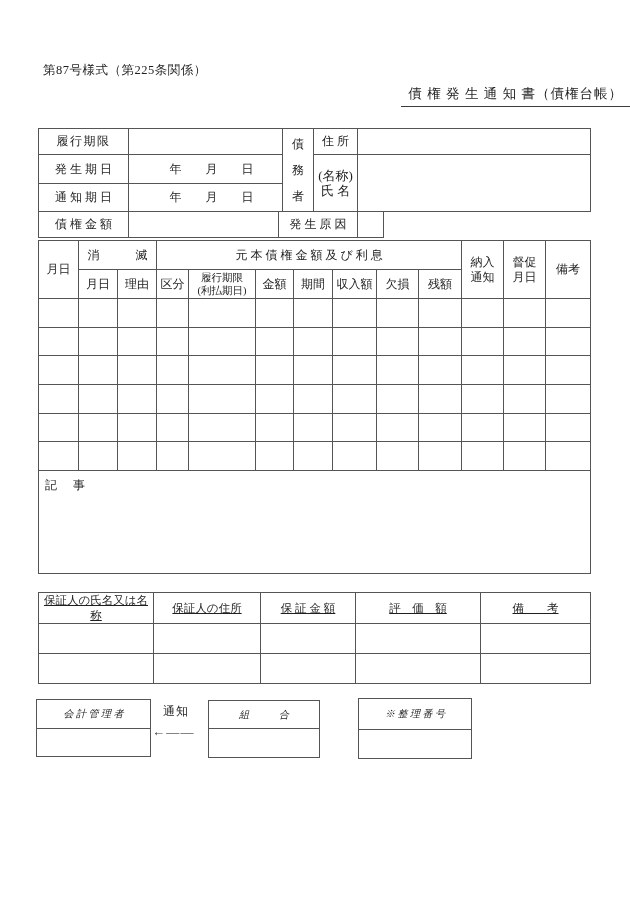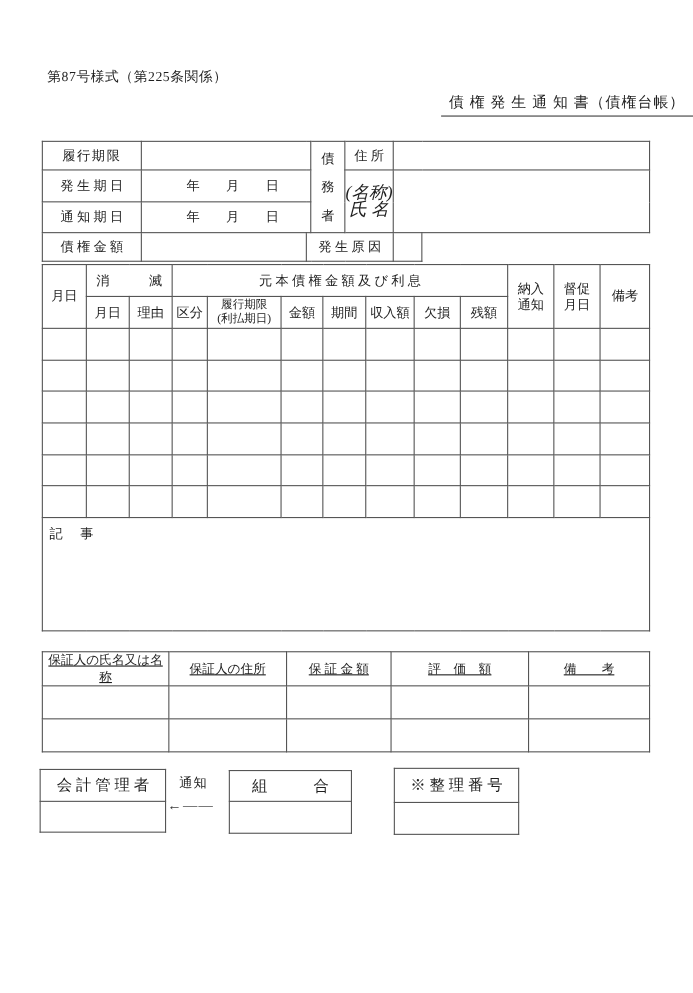--- a/index.html
+++ b/index.html
@@ -39,26 +39,26 @@
   .info-table  { left:38px; top:128px; width:553px; }
   .ledger-table{ left:38px; top:240px; width:553px; }
   .guar-table  { left:38px; top:592px; width:553px;text-decoration:underline; }
 
   .ls1 { letter-spacing:1.5px; }
   .pre { white-space:pre-line; }
   .v3  { line-height:26px; font-size:12px; }
   .two { line-height:15px; }
   .small { font-size:10.5px; line-height:13px; white-space:pre-line; }
   .date-cell { padding-left:12px; }
-  .name-cell { font-size:16px; line-height:15px;font-style:italic; }
+  .name-cell { font-size:13px; line-height:15px; }
   .notes-cell { text-align:left; vertical-align:top; padding:6px 0 0 6px; letter-spacing:2px; }
   .guar-head { font-size:11.5px; }
 
   .fbox { width:115px; }
-  .fbox td { font-size:14px; }
+  .fbox td { font-size:10px;font-style:italic; }
 
   .notice-label { position:absolute; left:163px; top:703px; font-size:12px; letter-spacing:1px; }
   .notice-arrow { position:absolute; left:152px; top:724px; font-size:13px; letter-spacing:-1px; color:#3c3c3c; }
 </style>
 </head>
 <body>
 
 <div class="page">
 
   <div class="form-number">第87号様式（第225条関係）</div>

